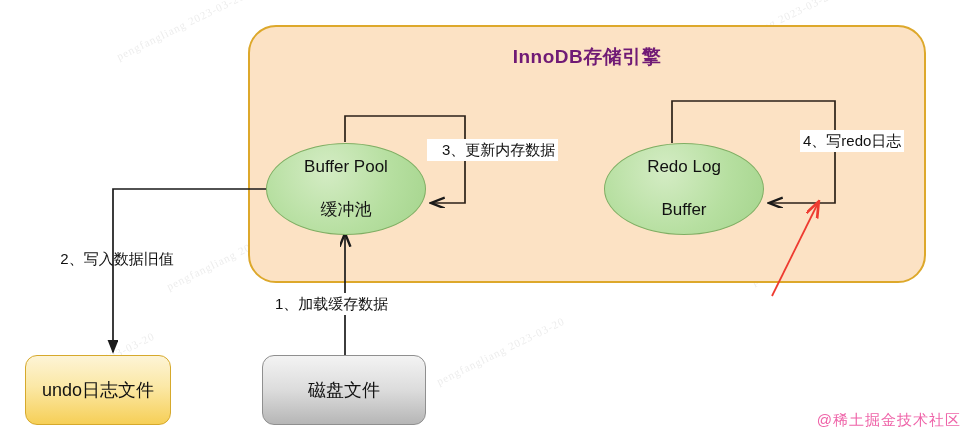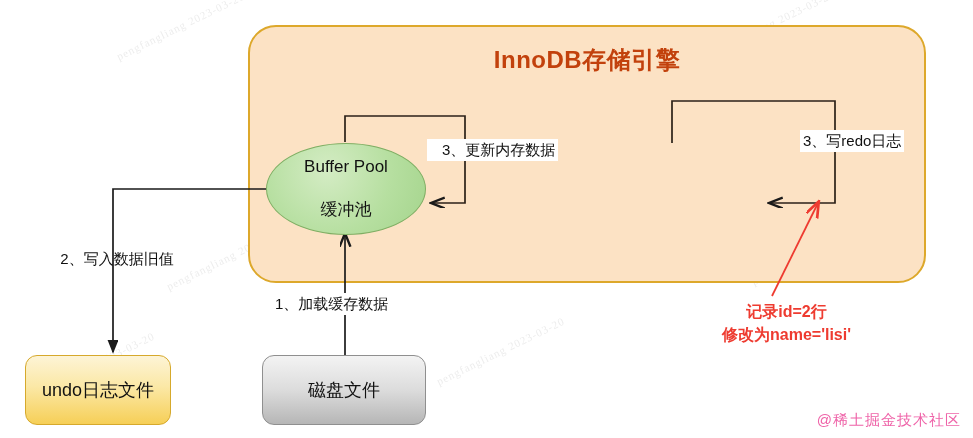--- a/index.html
+++ b/index.html
@@ -38,23 +38,23 @@
     left:248px;top:25px;width:678px;height:258px;
     background:#fce2c4;
     border:2px solid #dda82b;
     border-radius:28px;
     box-sizing:border-box;
   }
   .innodb-title{
     position:absolute;
     left:248px;top:44px;width:678px;
     text-align:center;
-    color:#c2410c;
+    color:#701a75;
     font-weight:bold;
-    font-size:24px;
+    font-size:19px;
     letter-spacing:.5px;
   }
 
   
   .ellipse{
     position:absolute;
     border:1px solid #7fae63;
     border-radius:50%;
     background:radial-gradient(circle at 38% 30%, #d4ecc4 0%, #b6dfa0 55%, #a4d48c 100%);
     display:flex;flex-direction:column;
@@ -155,37 +155,37 @@
     <path d="M672,143 L672,101 L835,101 L835,203 L770,203" fill="none" stroke="#2b2118" stroke-width="1.7" marker-end="url(#ah)"></path>
 
     <path d="M772,296 L818,203" fill="none" stroke="#ee3b30" stroke-width="1.8" marker-end="url(#ahr)"></path>
   </svg>
 
   <div class="ellipse" id="buffer-pool">
     <span>Buffer Pool</span>
     <span>缓冲池</span>
   </div>
 
+  <div class="ellipse" id="redo-buffer">
+    <span>Redo Log</span>
+    <span>Buffer</span>
+  </div>
 
   <div class="fileboxp" id="undo-box">
     <span>undo日志文件</span>
   </div>
   <div class="fileboxp" id="disk-box">
     <span>磁盘文件</span>
   </div>
 
   <div class="step-label" id="label-1">1、加载缓存数据</div>
 
   <div class="step-label nobg" id="label-2">
     <div>2、写入数据旧值</div>
   </div>
 
   <div class="step-label" id="label-3">3、更新内存数据</div>
-  <div class="step-label" id="label-4">3、写redo日志</div>
+  <div class="step-label" id="label-4">4、写redo日志</div>
 
-  <div class="red-note">
-    <div>记录id=2行</div>
-    <div>修改为name='lisi'</div>
-  </div>
 
   <div class="wm-br">@稀土掘金技术社区</div>
 
 </div>
 
 </body></html>

